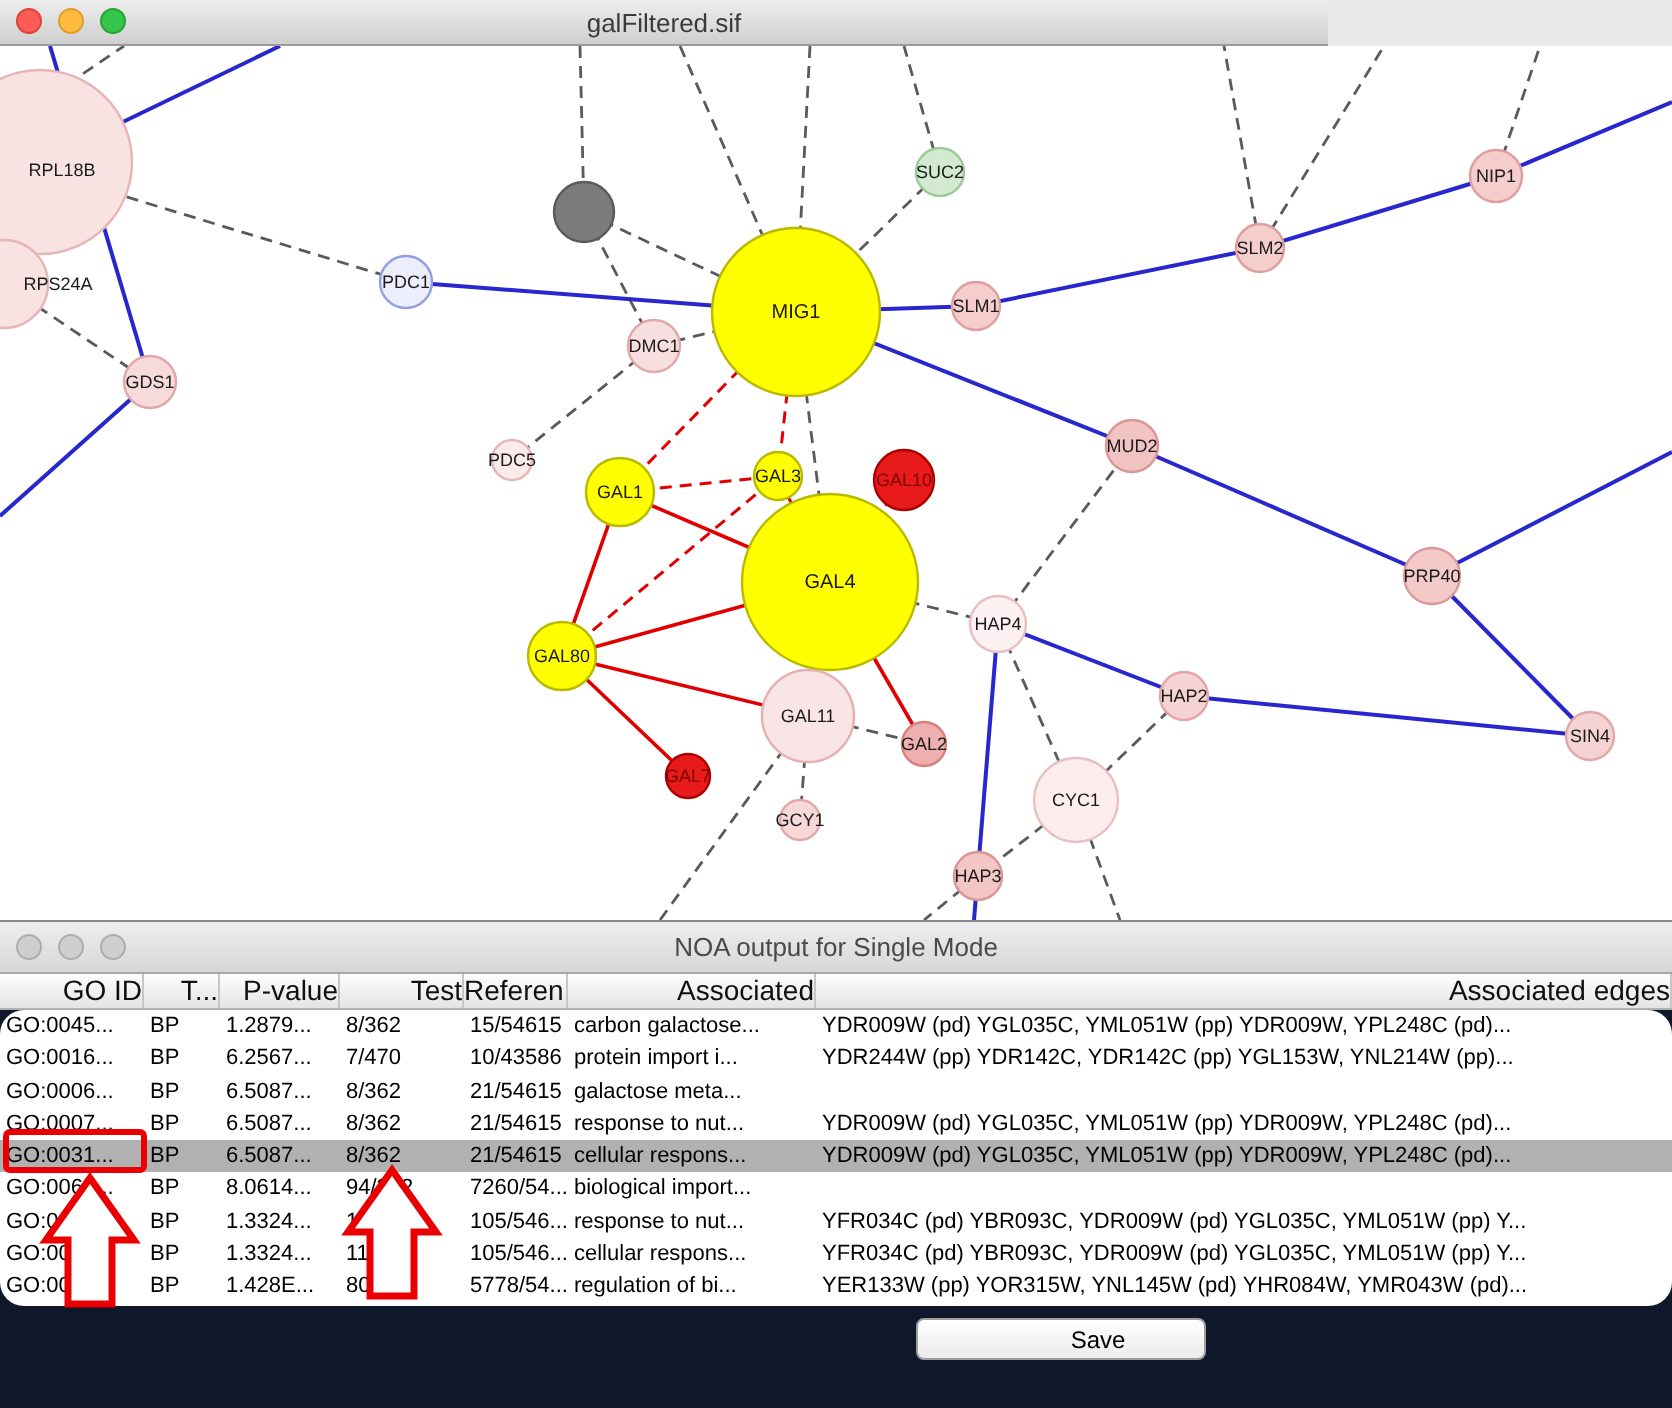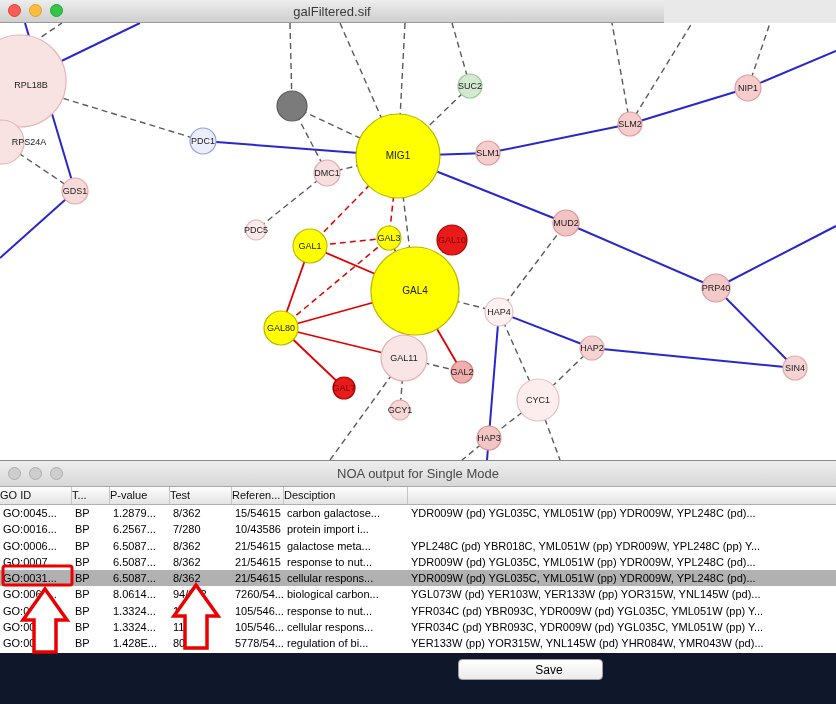--- a/index.html
+++ b/index.html
@@ -19,22 +19,22 @@
   svg text{font-family:"Liberation Sans",sans-serif;}
 
   
   .window-bottom{position:absolute;left:0;top:460px;width:836px;height:244px;background:#0f172a;border-top:1px solid #8a8a8a;box-sizing:border-box;}
   .titlebar2{height:25px;background:linear-gradient(#eeeeee,#d7d7d7);border-bottom:1px solid #a8a8a8;display:flex;align-items:center;position:relative;}
   .lights2{position:absolute;left:8px;top:6px;display:flex;gap:8px;}
   .lights2 .light{background:#cecece;border:1px solid #adadad;}
   .titletext2{flex:1;text-align:center;font-size:13px;color:#494949;}
 
   .theader{display:grid;grid-template-columns:72px 38px 60px 62px 52px 124px 1fr;background:linear-gradient(#fdfdfd,#e4e4e4);border-bottom:1px solid #b0b0b0;height:17px;}
-  .hcell{font-size:11px;color:#101010;text-align:left;line-height:17px;border-right:1px solid #c6c6c6;overflow:hidden;white-space:nowrap;}
-  .tbody{background:#ffffff;height:148px;overflow:hidden;}
+  .hcell{font-size:14px;color:#101010;text-align:right;line-height:17px;border-right:1px solid #c6c6c6;overflow:hidden;white-space:nowrap;}
+  .tbody{background:#ffffff;height:148px;overflow:hidden;border-radius:12px;}
   .trow{display:grid;grid-template-columns:72px 38px 60px 62px 52px 124px 1fr;height:16.3px;}
   .trow.selected{background:#b1b1b1;}
   .tcell{font-size:11px;color:#000;line-height:16px;padding-left:3px;white-space:nowrap;overflow:hidden;}
 
   .buttonbar{position:absolute;top:198px;left:0;width:836px;height:30px;}
   .btn{position:absolute;top:0;height:21px;width:145px;background:linear-gradient(#ffffff,#ececec);border:1px solid #9e9e9e;border-radius:4px;font-size:12px;color:#000;text-align:center;line-height:19px;box-sizing:border-box;cursor:default;padding-left:43px;}
   .btn.save{left:458px;}
   .btn.cancel{left:677px;}
 
   
@@ -176,48 +176,49 @@
       </div>
       <div class="titletext2">NOA output for Single Mode</div>
     </div>
 
     <div class="theader">
         <div class="hcell">GO ID</div>
         <div class="hcell">T...</div>
         <div class="hcell">P-value</div>
         <div class="hcell">Test</div>
         <div class="hcell">Referen...</div>
-        <div class="hcell">Desciption</div>
+        <div class="hcell">Associated</div>
+        <div class="hcell">Associated edges</div>
       </div>
     <div class="tbody">
         <div class="trow">
           <div class="tcell">GO:0045...</div>
           <div class="tcell">BP</div>
           <div class="tcell">1.2879...</div>
           <div class="tcell">8/362</div>
           <div class="tcell">15/54615</div>
           <div class="tcell">carbon galactose...</div>
           <div class="tcell">YDR009W (pd) YGL035C, YML051W (pp) YDR009W, YPL248C (pd)...</div>
         </div>
         <div class="trow">
           <div class="tcell">GO:0016...</div>
           <div class="tcell">BP</div>
           <div class="tcell">6.2567...</div>
-          <div class="tcell">7/280</div>
+          <div class="tcell">7/470</div>
           <div class="tcell">10/43586</div>
           <div class="tcell">protein import i...</div>
+          <div class="tcell">YDR244W (pp) YDR142C, YDR142C (pp) YGL153W, YNL214W (pp)...</div>
         </div>
         <div class="trow">
           <div class="tcell">GO:0006...</div>
           <div class="tcell">BP</div>
           <div class="tcell">6.5087...</div>
           <div class="tcell">8/362</div>
           <div class="tcell">21/54615</div>
           <div class="tcell">galactose meta...</div>
-          <div class="tcell">YPL248C (pd) YBR018C, YML051W (pp) YDR009W, YPL248C (pp) Y...</div>
         </div>
         <div class="trow">
           <div class="tcell">GO:0007...</div>
           <div class="tcell">BP</div>
           <div class="tcell">6.5087...</div>
           <div class="tcell">8/362</div>
           <div class="tcell">21/54615</div>
           <div class="tcell">response to nut...</div>
           <div class="tcell">YDR009W (pd) YGL035C, YML051W (pp) YDR009W, YPL248C (pd)...</div>
         </div>
@@ -229,22 +230,21 @@
           <div class="tcell">21/54615</div>
           <div class="tcell">cellular respons...</div>
           <div class="tcell">YDR009W (pd) YGL035C, YML051W (pp) YDR009W, YPL248C (pd)...</div>
         </div>
         <div class="trow">
           <div class="tcell">GO:0065...</div>
           <div class="tcell">BP</div>
           <div class="tcell">8.0614...</div>
           <div class="tcell">94/362</div>
           <div class="tcell">7260/54...</div>
-          <div class="tcell">biological carbon...</div>
-          <div class="tcell">YGL073W (pd) YER103W, YER133W (pp) YOR315W, YNL145W (pd)...</div>
+          <div class="tcell">biological import...</div>
         </div>
         <div class="trow">
           <div class="tcell">GO:0031...</div>
           <div class="tcell">BP</div>
           <div class="tcell">1.3324...</div>
           <div class="tcell">11/362</div>
           <div class="tcell">105/546...</div>
           <div class="tcell">response to nut...</div>
           <div class="tcell">YFR034C (pd) YBR093C, YDR009W (pd) YGL035C, YML051W (pp) Y...</div>
         </div>

